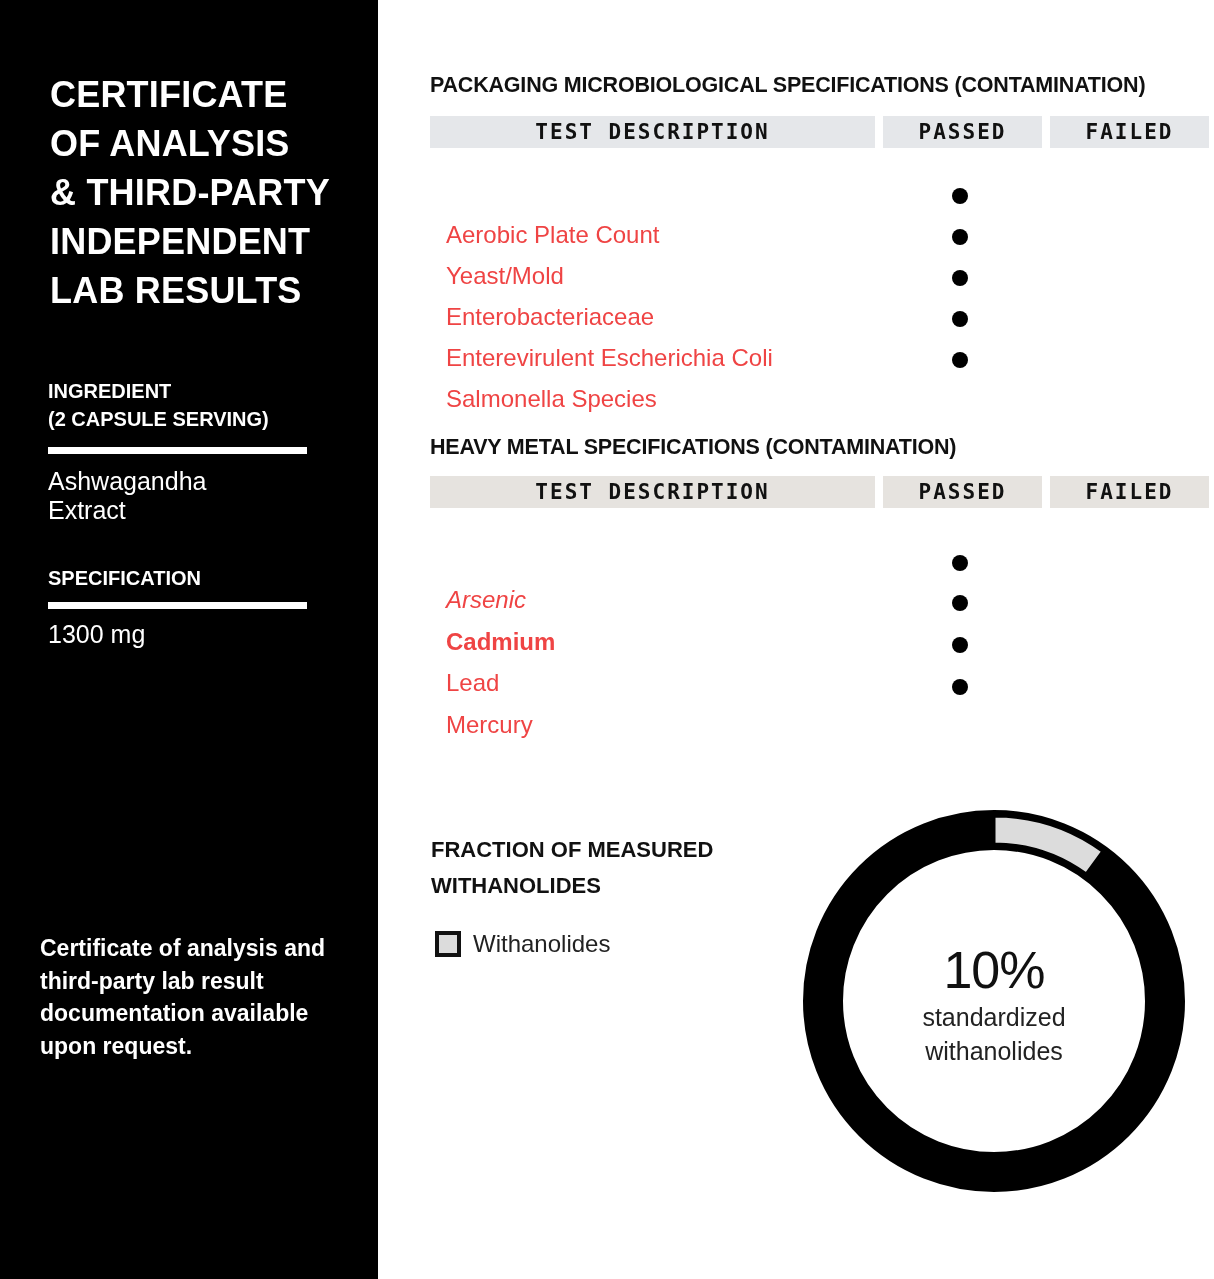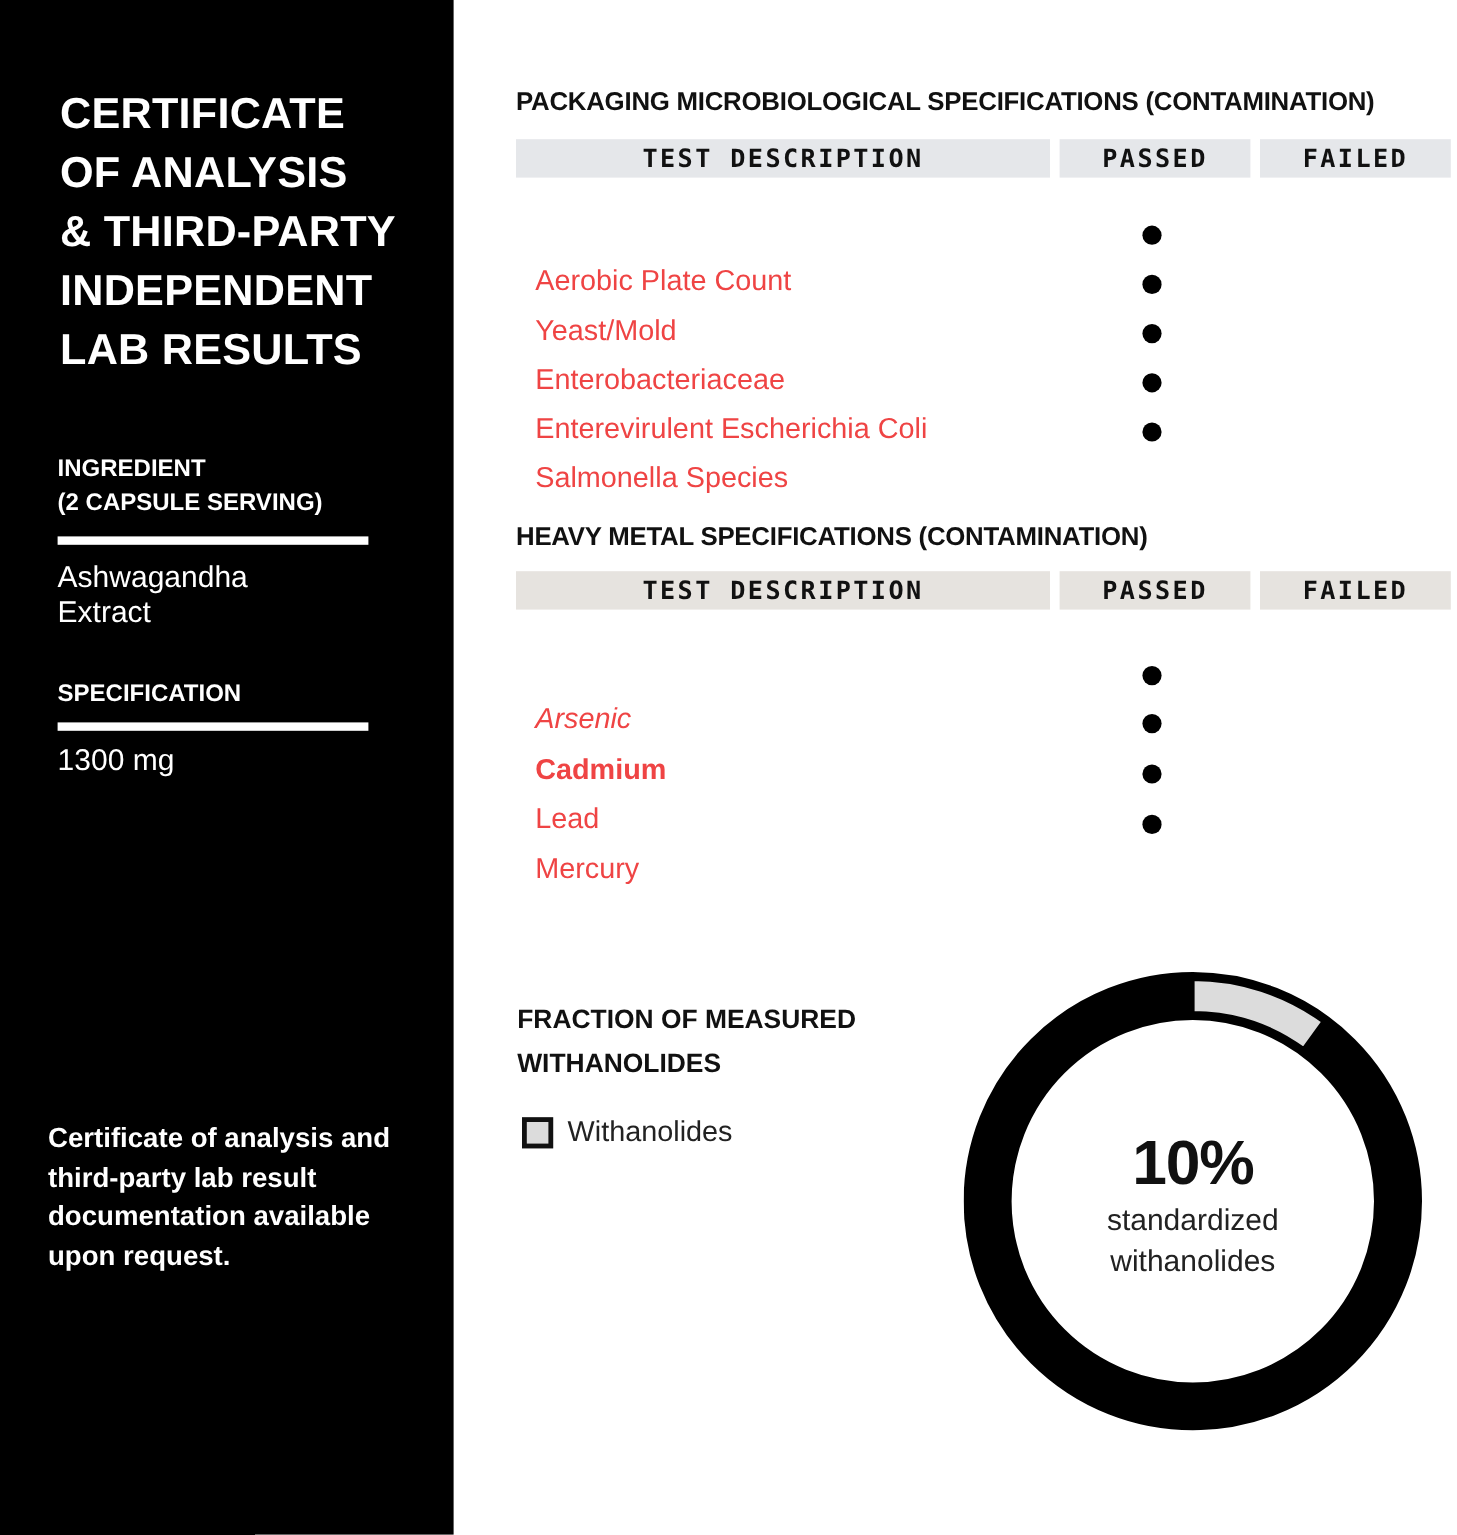--- a/index.html
+++ b/index.html
@@ -27,21 +27,21 @@
   .row .desc { position: absolute; left: 16px; top: 0; font-size: 24px; line-height: 30px; color: #ef4444; white-space: nowrap; margin-top: 40px; }
   .row .dot { position: absolute; left: 522px; top: 8px; width: 16px; height: 16px; border-radius: 50%; background: #000; }
 
   .frac-title { position: absolute; left: 431px; top: 832px; font-weight: 700; font-size: 22px; line-height: 36px; }
   .legend { position: absolute; left: 435px; top: 930px; display: flex; align-items: center; }
   .legend-swatch { width: 26px; height: 26px; border: 4px solid #111; background: #dcdcdc; }
   .legend-label { margin-left: 12px; font-size: 24px; color: #222; }
 
   .donut { position: absolute; left: 803px; top: 810px; width: 382px; height: 382px; }
   .donut-center { position: absolute; left: 803px; top: 940px; width: 382px; text-align: center; }
-  .donut-pct { font-weight: 700; font-size: 52px; line-height: 60px; color: #111; letter-spacing: -1px; }
+  .donut-pct { font-weight: 400; font-size: 52px; line-height: 60px; color: #111; letter-spacing: -1px; }
   .donut-sub { font-size: 25px; line-height: 34px; color: #222; }
 </style>
 </head>
 <body>
 
 <div class="sidebar">
   <div class="cert-title">
     <div>CERTIFICATE</div>
     <div>OF ANALYSIS</div>
     <div>&amp; THIRD-PARTY</div>

